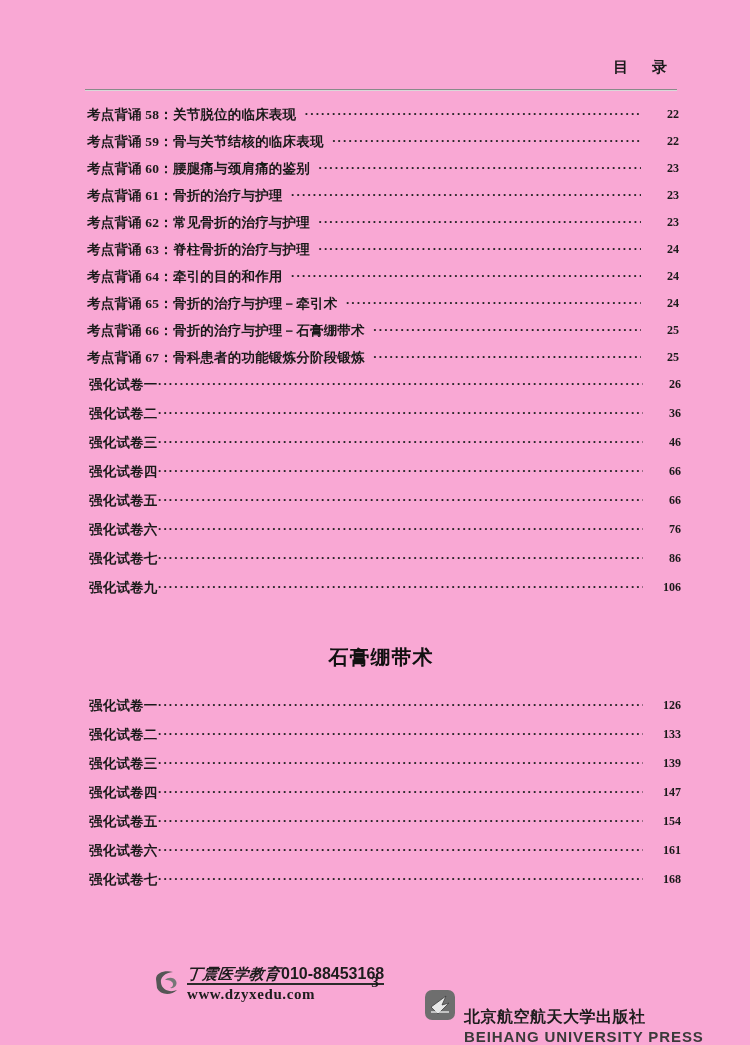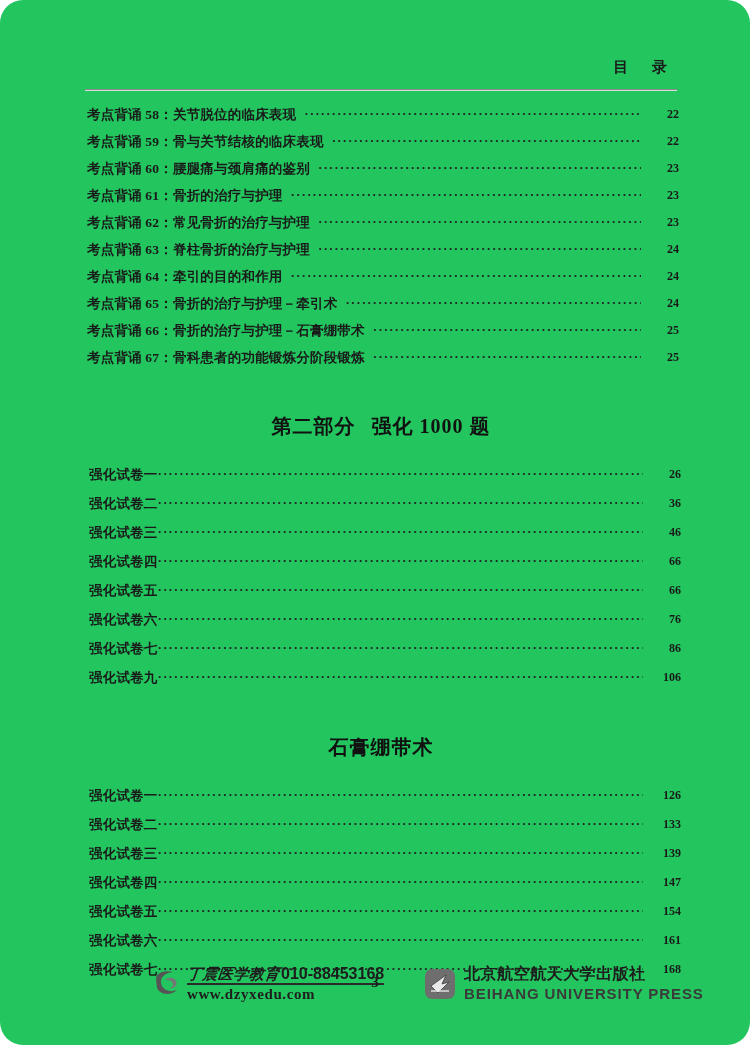--- a/index.html
+++ b/index.html
@@ -12,22 +12,21 @@
     height: 1045px;
     position: relative;
     font-family: "Liberation Serif", "DejaVu Serif", serif;
     color: #1a1a1a;
     overflow: hidden;
   }
 
   .page {
     position: absolute;
     inset: 0;
-    background: #22c55e;
-    border-radius: 23px;
+    background: #f9a8d4;
   }
 
   
   .header {
     position: absolute;
     left: 85px;
     top: 58px;
     width: 592px;
     height: 34px;
   }
@@ -201,21 +200,21 @@
   .pub-mark {
     width: 30px;
     height: 30px;
     border-radius: 7px;
     background: #6e6e6e;
     margin-right: 9px;
     position: relative;
     flex: 0 0 auto;
   }
   .pub-mark svg { position: absolute; left: 4px; top: 4px; }
-  .pub-text { display: flex; flex-direction: column; line-height: 1; }
+  .pub-text { display: flex; flex-direction: column; line-height: 1; margin-top: 43px; }
   .pub-cn {
     font-family: "Liberation Serif", "DejaVu Serif", serif;
     font-size: 16px;
     font-weight: bold;
     color: #1d1d1d;
     letter-spacing: 0.5px;
     white-space: nowrap;
   }
   .pub-en {
     font-family: "Liberation Sans", sans-serif;
@@ -283,21 +282,20 @@
           <span class="toc-label">考点背诵 66：骨折的治疗与护理－石膏绷带术</span>
           <span class="toc-leader"></span>
           <span class="toc-page">25</span>
         </div>
         <div class="toc-row kaodian">
           <span class="toc-label">考点背诵 67：骨科患者的功能锻炼分阶段锻炼</span>
           <span class="toc-leader"></span>
           <span class="toc-page">25</span>
         </div>
       </div>
-      <div class="part-heading" id="part2-heading"><span>第二部分</span><span class="gap"></span><span>强化 1000 题</span></div>
       <div>
         <div class="toc-row shijuan">
           <span class="toc-label">强化试卷一</span>
           <span class="toc-leader"></span>
           <span class="toc-page">26</span>
         </div>
         <div class="toc-row shijuan">
           <span class="toc-label">强化试卷二</span>
           <span class="toc-leader"></span>
           <span class="toc-page">36</span>

